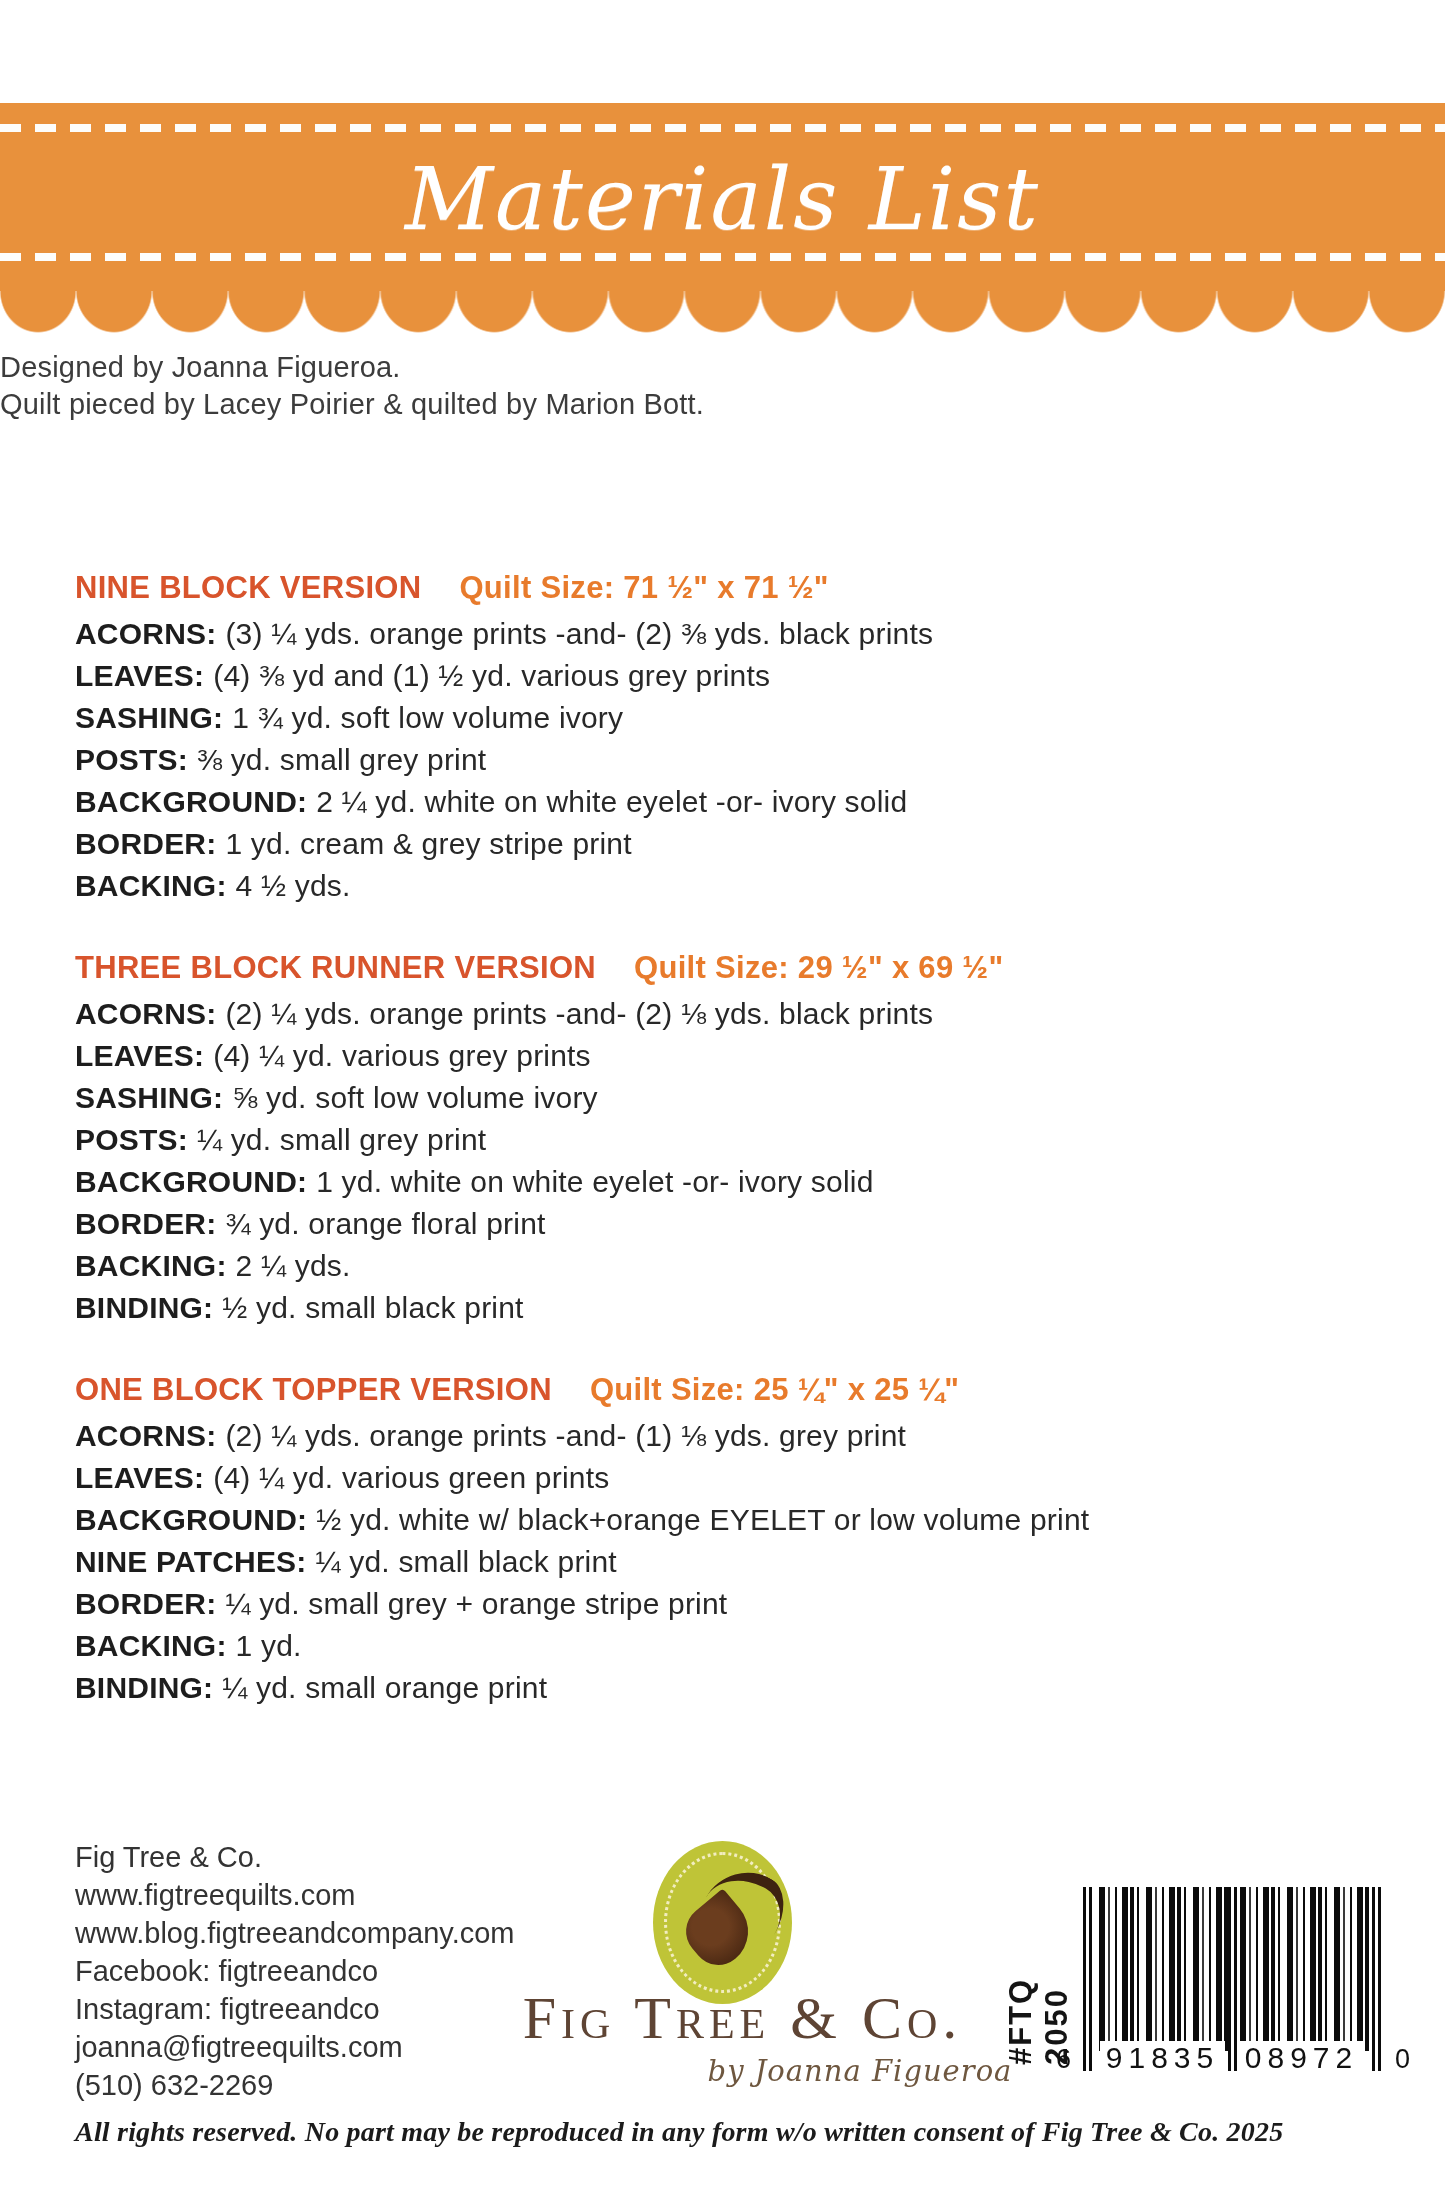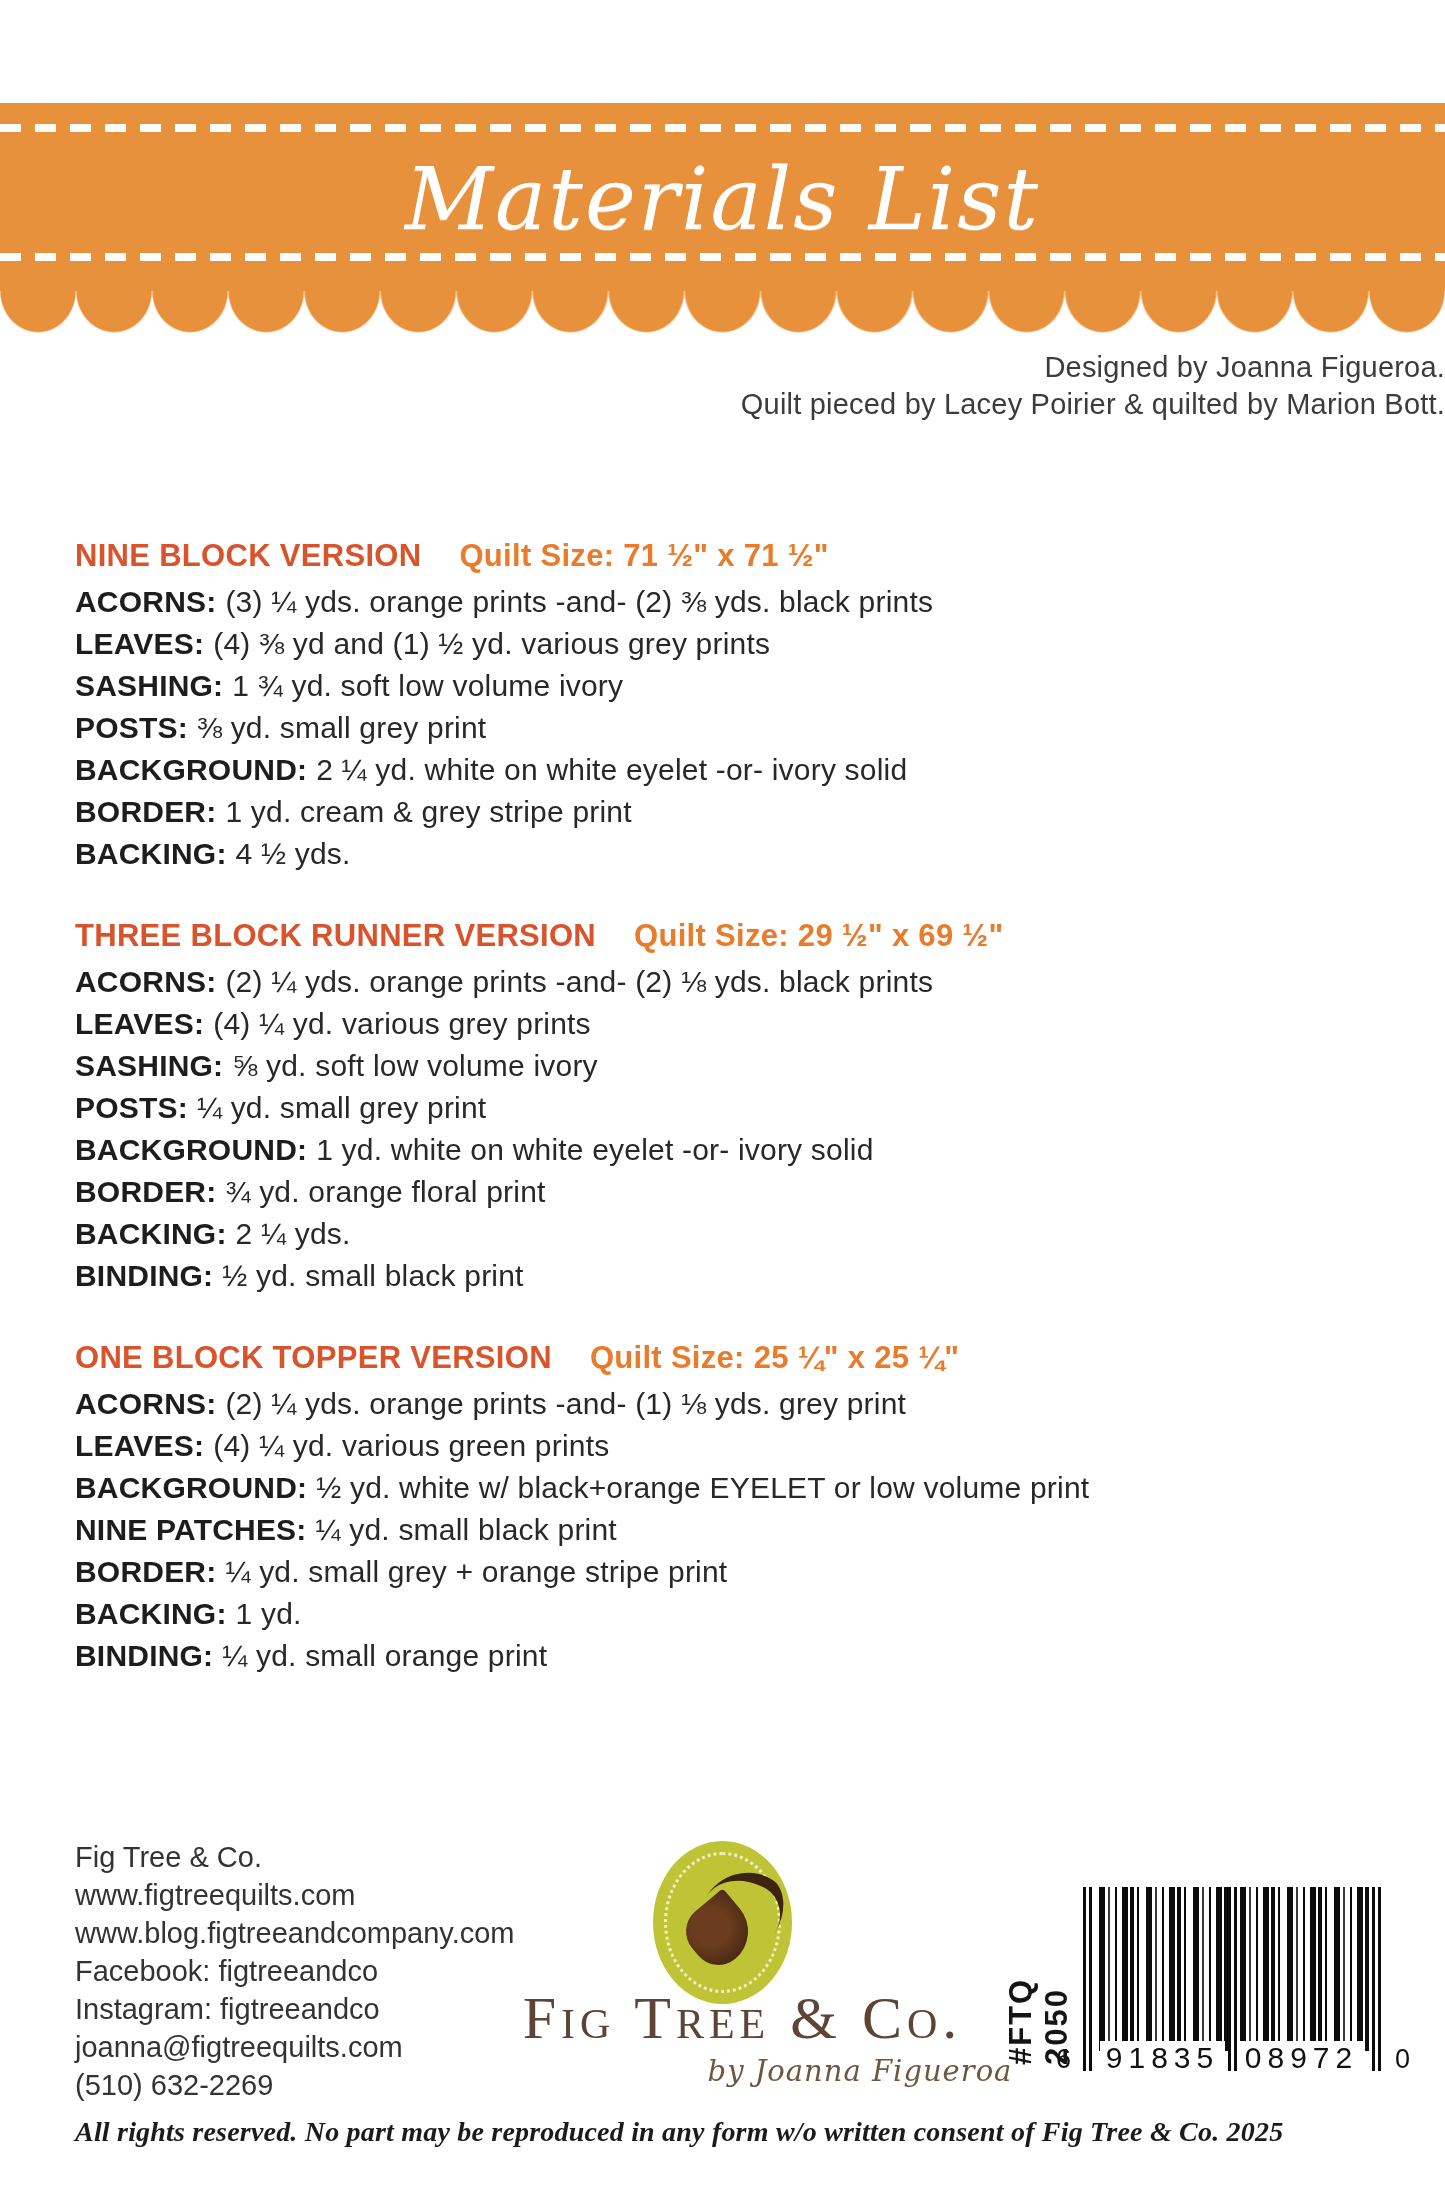--- a/index.html
+++ b/index.html
@@ -15,26 +15,26 @@
   .stitch.top { top:21px; }
   .stitch.bottom { bottom:30px; }
   .banner-title { color:#ffffff; font-family:"DejaVu Serif", serif; font-style:italic;
                   font-size:86px; line-height:1; padding-top:4px; letter-spacing:2px;
                   text-shadow:0 1px 0 rgba(255,255,255,.3); }
   .scallops { position:absolute; left:0; top:291px; width:1445px; height:42px;
               background-image:radial-gradient(ellipse 38.5px 42px at 50% 0px, #E8913C 96%, rgba(232,145,60,0) 100%);
               background-size:76.05px 42px; background-repeat:repeat-x; }
 
   
-  .credits { position:absolute; left:0; top:349px; width:1445px; text-align:right;
+  .credits { position:absolute; left:0; top:349px; width:1445px; text-align:left;
              color:#3c3c3c; font-size:29px; line-height:37px; letter-spacing:0.2px; }
 
   
   .sections { position:absolute; left:75px; top:537px; width:1345px; }
-  .section { margin-bottom:42px; }
+  .section { margin-bottom:42px;margin-top:32px; }
   .section h2 { font-size:31px; line-height:38px; font-weight:bold; color:#D8542C;
                 letter-spacing:0.3px; margin-bottom:6px; }
   .section h2 .qs { color:#E87B2C; margin-left:38px; }
   .item { font-size:30px; line-height:42px; color:#282828; letter-spacing:0.2px; }
   .item b { color:#1d1d1d; margin-right:9px; }
 
   
   .contact { position:absolute; left:75px; top:1838px; font-size:29px; line-height:38px; color:#333; }
   .contact div { white-space:nowrap; }
 

